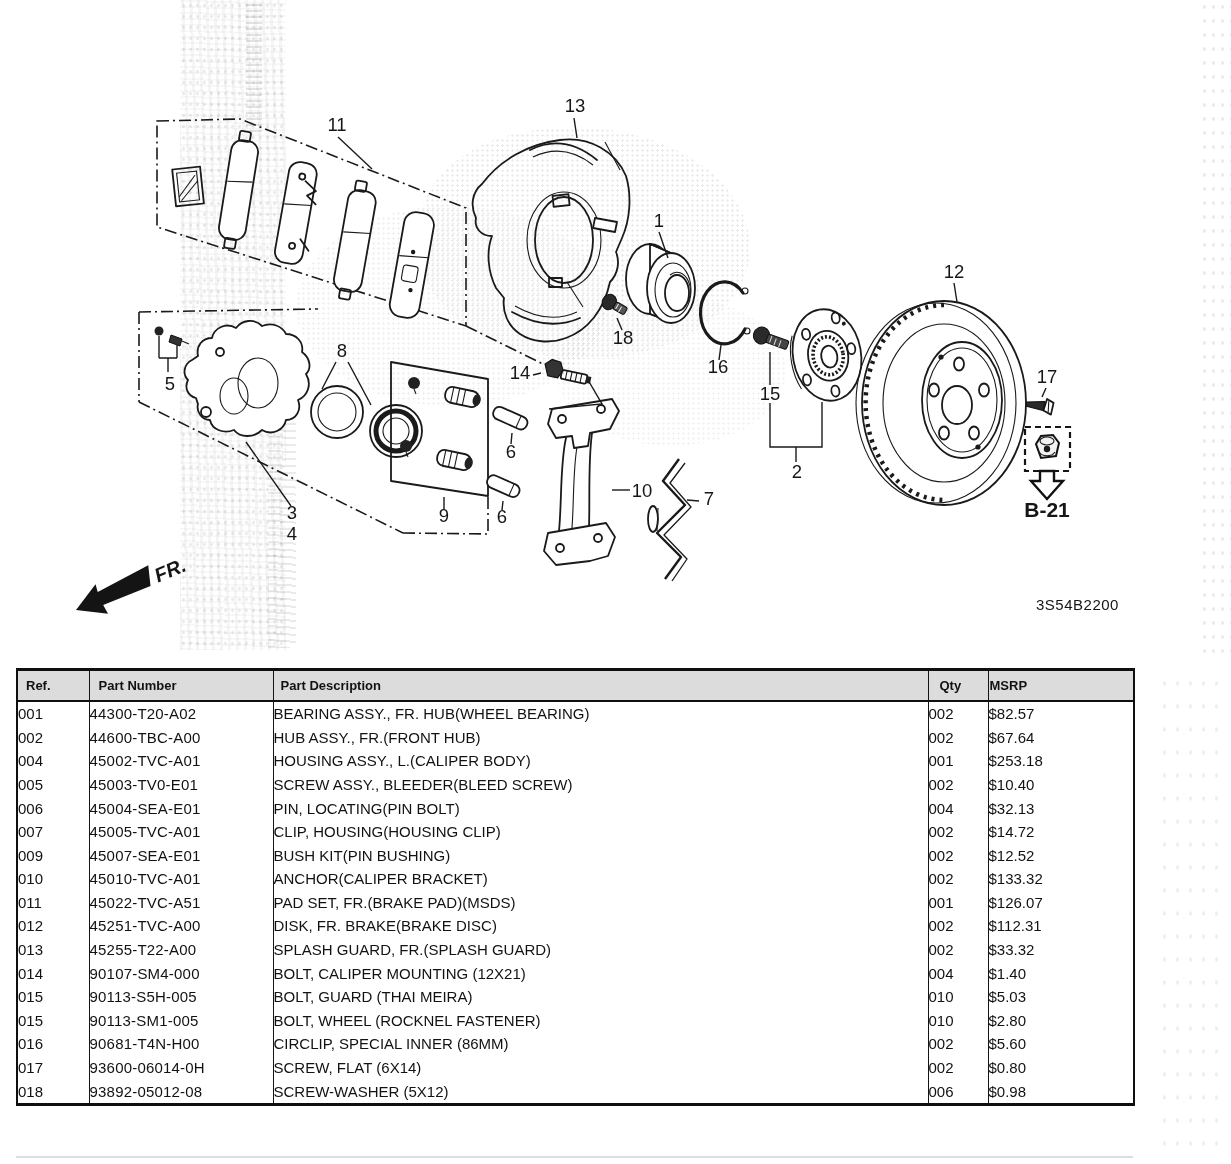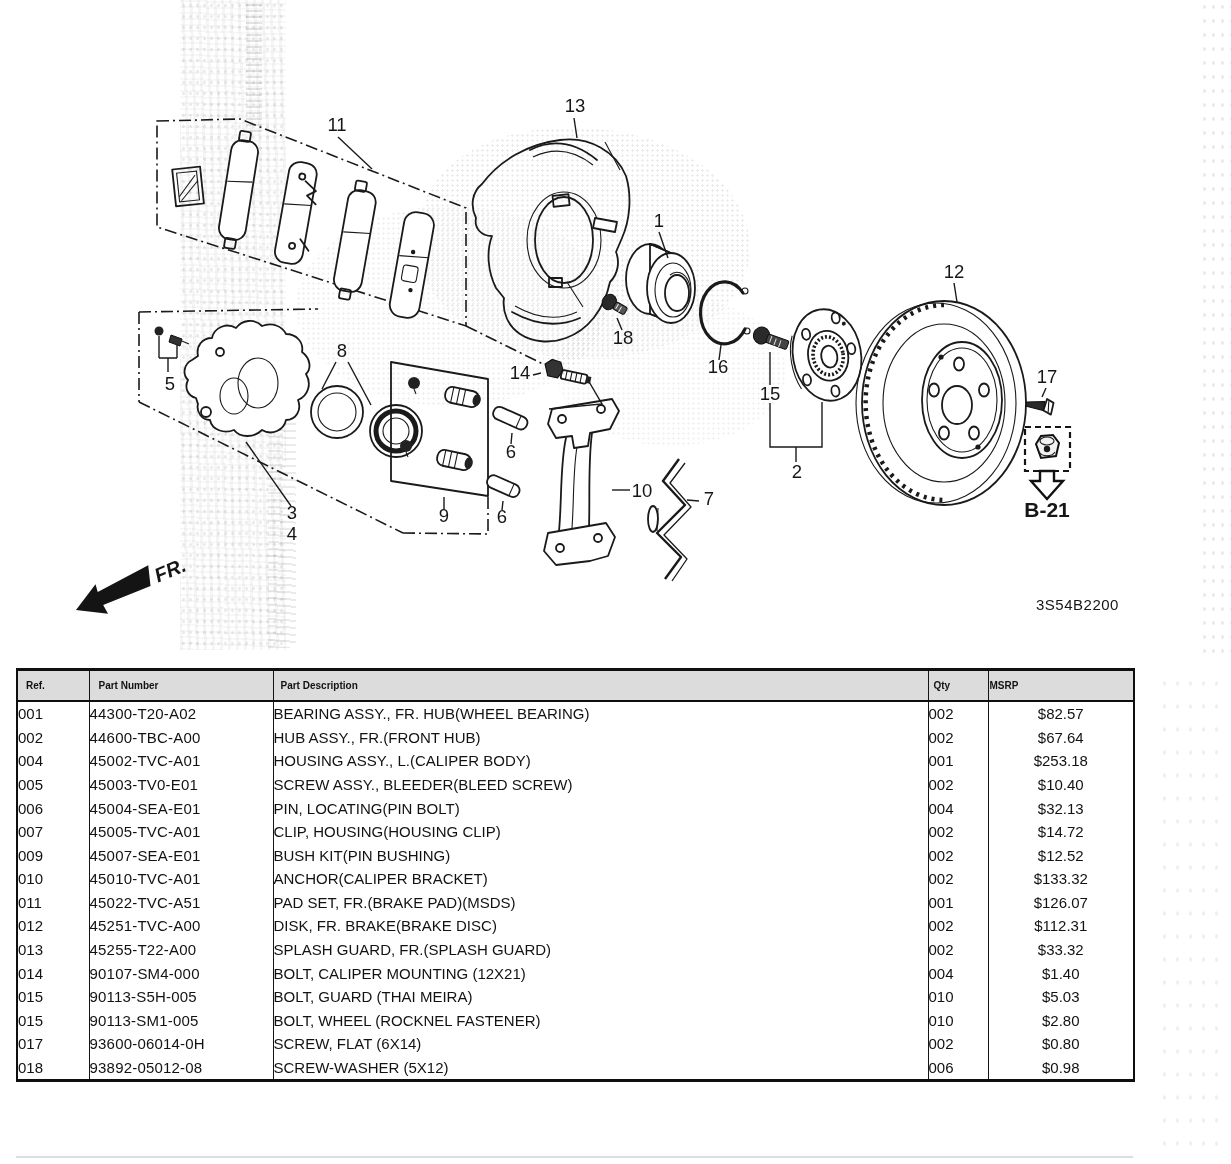--- a/index.html
+++ b/index.html
@@ -33,33 +33,33 @@
   .co{font-size:18.5px;text-anchor:middle;}
   .ln{stroke:#1a1a1a;stroke-width:1.4;fill:none;}
   .pt{stroke:#1a1a1a;stroke-width:1.8;fill:none;stroke-linejoin:round;stroke-linecap:round;}
   .ptw{stroke:#1a1a1a;stroke-width:1.8;fill:#fff;stroke-linejoin:round;}
   .thin{stroke:#1a1a1a;stroke-width:1.1;fill:none;}
   .dashdot{stroke:#1a1a1a;stroke-width:1.6;fill:none;stroke-dasharray:12 4 2 4;}
 
   
   table.parts{position:absolute;left:16px;top:668px;width:1117px;z-index:3;
     border-collapse:collapse;table-layout:fixed;font-size:15px;color:#121212;}
-  table.parts th{background:#dcdcdc;font-weight:bold;font-size:10px;text-align:left;
+  table.parts th{background:#dcdcdc;font-weight:bold;font-size:13px;text-align:left;
     height:27px;border-bottom:2.5px solid #0f0f0f;white-space:nowrap;overflow:hidden;}
   table.parts td{height:23.58px;padding:0;white-space:nowrap;overflow:hidden;line-height:1;}
   table.parts{border:2.5px solid #0f0f0f;border-top-width:3px;border-bottom-width:3.5px;}
   table.parts th,table.parts td{border-left:1.8px solid #141414;}
   table.parts th:first-child,table.parts td:first-child{border-left:none;}
   .c-ref{padding-left:8px;}
   .c-part{padding-left:9px;letter-spacing:.2px;margin-left:12px;}
   .c-desc{padding-left:7px;}
   .c-qty{padding-left:11px;}
-  .c-msrp{text-align:center;padding-right:9px;}
+  .c-msrp{text-align:left;padding-right:9px;}
   th.h-msrp{text-align:center;}
-  th.h-ref{padding-left:8px;}th.h-part{padding-left:9px;}th.h-desc{padding-left:7px;}th.h-qty{padding-left:5px;}
+  th.h-ref{padding-left:8px;}th.h-part{padding-left:9px;}th.h-desc{padding-left:7px;}th.h-qty{padding-left:11px;}
   .shadow-line{position:absolute;left:16px;top:1156px;width:1117px;height:2px;background:#bbb;opacity:.5;z-index:1;}
 </style>
 </head>
 <body>
 
 <div class="layer scan-band"></div>
 <div class="layer scan-streak1"></div>
 <div class="layer scan-streak2"></div>
 <div class="layer halftone1"></div>
 <div class="layer halftone2"></div>
@@ -447,20 +447,27 @@
         <td class="c-msrp">$5.03</td>
       </tr>
       <tr>
         <td class="c-ref">015</td>
         <td class="c-part">90113-SM1-005</td>
         <td class="c-desc">BOLT, WHEEL (ROCKNEL FASTENER)</td>
         <td class="c-qty">010</td>
         <td class="c-msrp">$2.80</td>
       </tr>
       <tr>
+        <td class="c-ref">016</td>
+        <td class="c-part">90681-T4N-H00</td>
+        <td class="c-desc">CIRCLIP, SPECIAL INNER (86MM)</td>
+        <td class="c-qty">002</td>
+        <td class="c-msrp">$5.60</td>
+      </tr>
+      <tr>
         <td class="c-ref">017</td>
         <td class="c-part">93600-06014-0H</td>
         <td class="c-desc">SCREW, FLAT (6X14)</td>
         <td class="c-qty">002</td>
         <td class="c-msrp">$0.80</td>
       </tr>
       <tr>
         <td class="c-ref">018</td>
         <td class="c-part">93892-05012-08</td>
         <td class="c-desc">SCREW-WASHER (5X12)</td>

